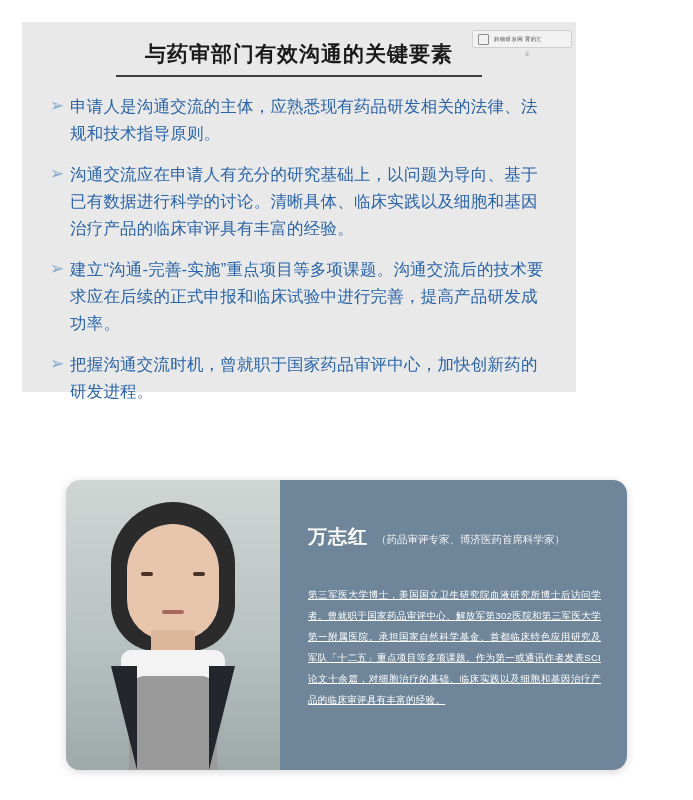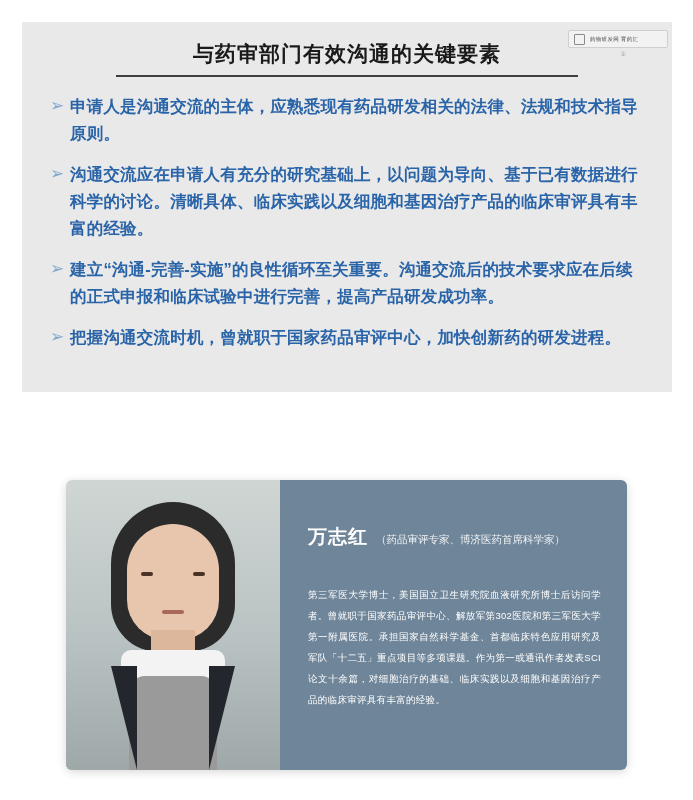--- a/index.html
+++ b/index.html
@@ -12,21 +12,21 @@
     background: #ffffff;
     font-family: "Liberation Sans", sans-serif;
     overflow: hidden;
   }
 
   
   .slide {
     position: absolute;
     left: 22px;
     top: 22px;
-    width: 650px;
+    width: 554px;
     height: 370px;
     background: #e9e9e9;
     box-sizing: border-box;
     padding: 18px 24px 10px 24px;
   }
 
   .slide-title-wrap {
     text-align: center;
     position: relative;
   }
@@ -98,34 +98,34 @@
     flex: 0 0 auto;
     width: 24px;
     text-align: left;
     padding-left: 4px;
     box-sizing: border-box;
   }
   .bullet-text {
     color: #2a64a8;
     font-size: 16.5px;
     line-height: 27px;
-    font-weight: bold;
+    font-weight: normal;
     letter-spacing: .2px;
     flex: 1 1 auto;
   }
 
   
   .profile-card {
     position: absolute;
     left: 66px;
     top: 480px;
     width: 561px;
     height: 290px;
     background: #ffffff;
-    border-radius: 6px;
+    border-radius: 14px;
     box-shadow: 0 2px 10px rgba(0,0,0,0.16);
     overflow: hidden;
     display: flex;
   }
   .photo {
     width: 214px;
     height: 100%;
     flex: 0 0 auto;
     background: linear-gradient(180deg, #cfd6d4 0%, #b9c2c2 55%, #9fa8a8 100%);
     position: relative;
@@ -251,20 +251,21 @@
     font-size: 10.5px;
     color: #f0f3f6;
     font-family: Liberation Mono, monospace;
   }
   .bio-text {
     font-size: 9.5px;
     line-height: 21px;
     color: #ffffff;
     letter-spacing: .3px;
     text-align: justify;
+    text-decoration: underline;
   }
 </style>
 </head>
 <body>
 
 <div class="slide">
 
   <div class="slide-title-wrap">
     <div class="slide-title">与药审部门有效沟通的关键要素</div>
     <div class="title-rule"></div>
@@ -283,21 +284,21 @@
       <span class="bullet-text">申请人是沟通交流的主体，应熟悉现有药品研发相关的法律、法规和技术指导原则。</span>
     </div>
 
     <div class="bullet">
       <span class="bullet-mark">➢</span>
       <span class="bullet-text">沟通交流应在申请人有充分的研究基础上，以问题为导向、基于已有数据进行科学的讨论。清晰具体、临床实践以及细胞和基因治疗产品的临床审评具有丰富的经验。</span>
     </div>
 
     <div class="bullet">
       <span class="bullet-mark">➢</span>
-      <span class="bullet-text">建立“沟通-完善-实施”的良性循环至关重要。沟通交流后的技术要求应在后续的正式申报和临床试验中进行完善，提高产品研发成功率。</span>
+      <span class="bullet-text">建立“沟通-完善-实施”重点项目等多项课题。沟通交流后的技术要求应在后续的正式申报和临床试验中进行完善，提高产品研发成功率。</span>
     </div>
 
     <div class="bullet">
       <span class="bullet-mark">➢</span>
       <span class="bullet-text">把握沟通交流时机，曾就职于国家药品审评中心，加快创新药的研发进程。</span>
     </div>
 
   </div>
 </div>
 

